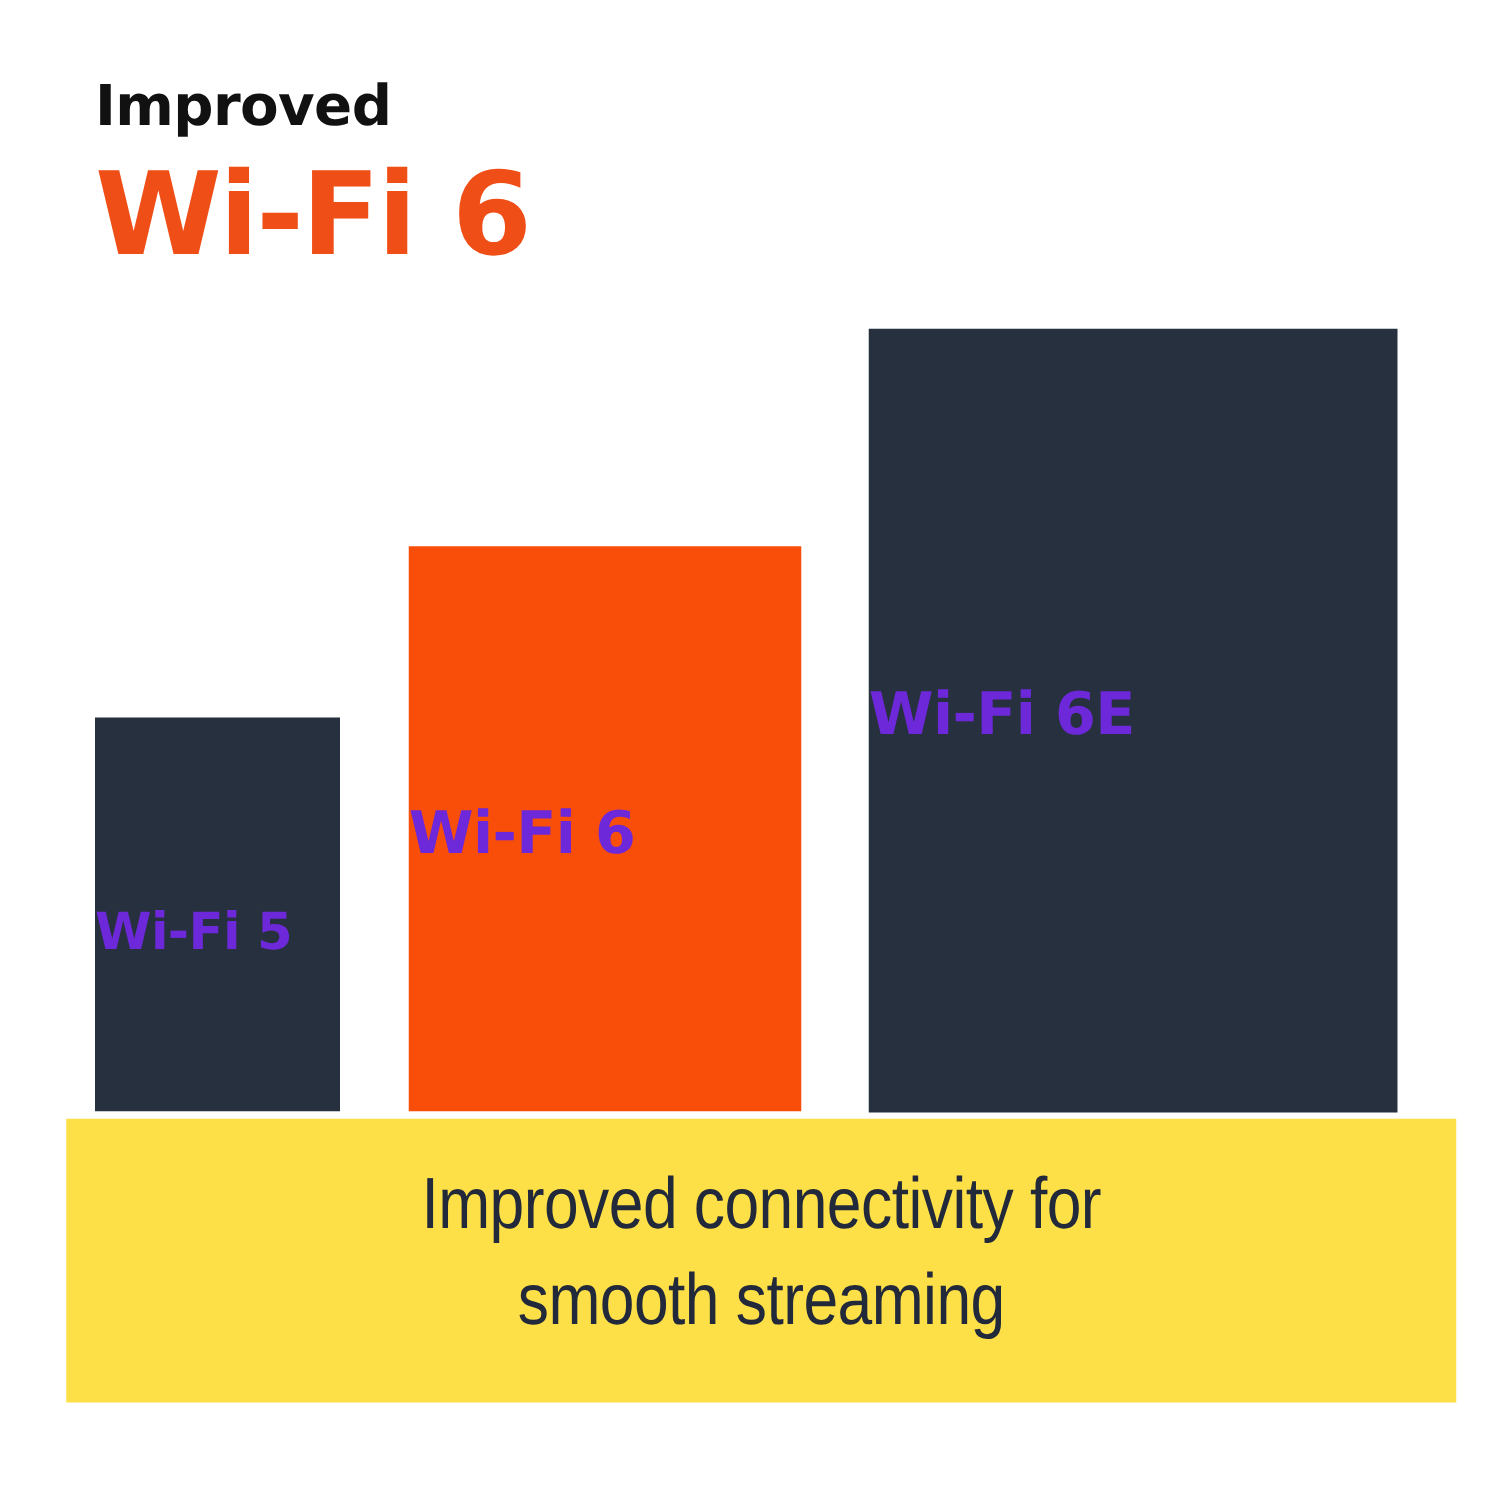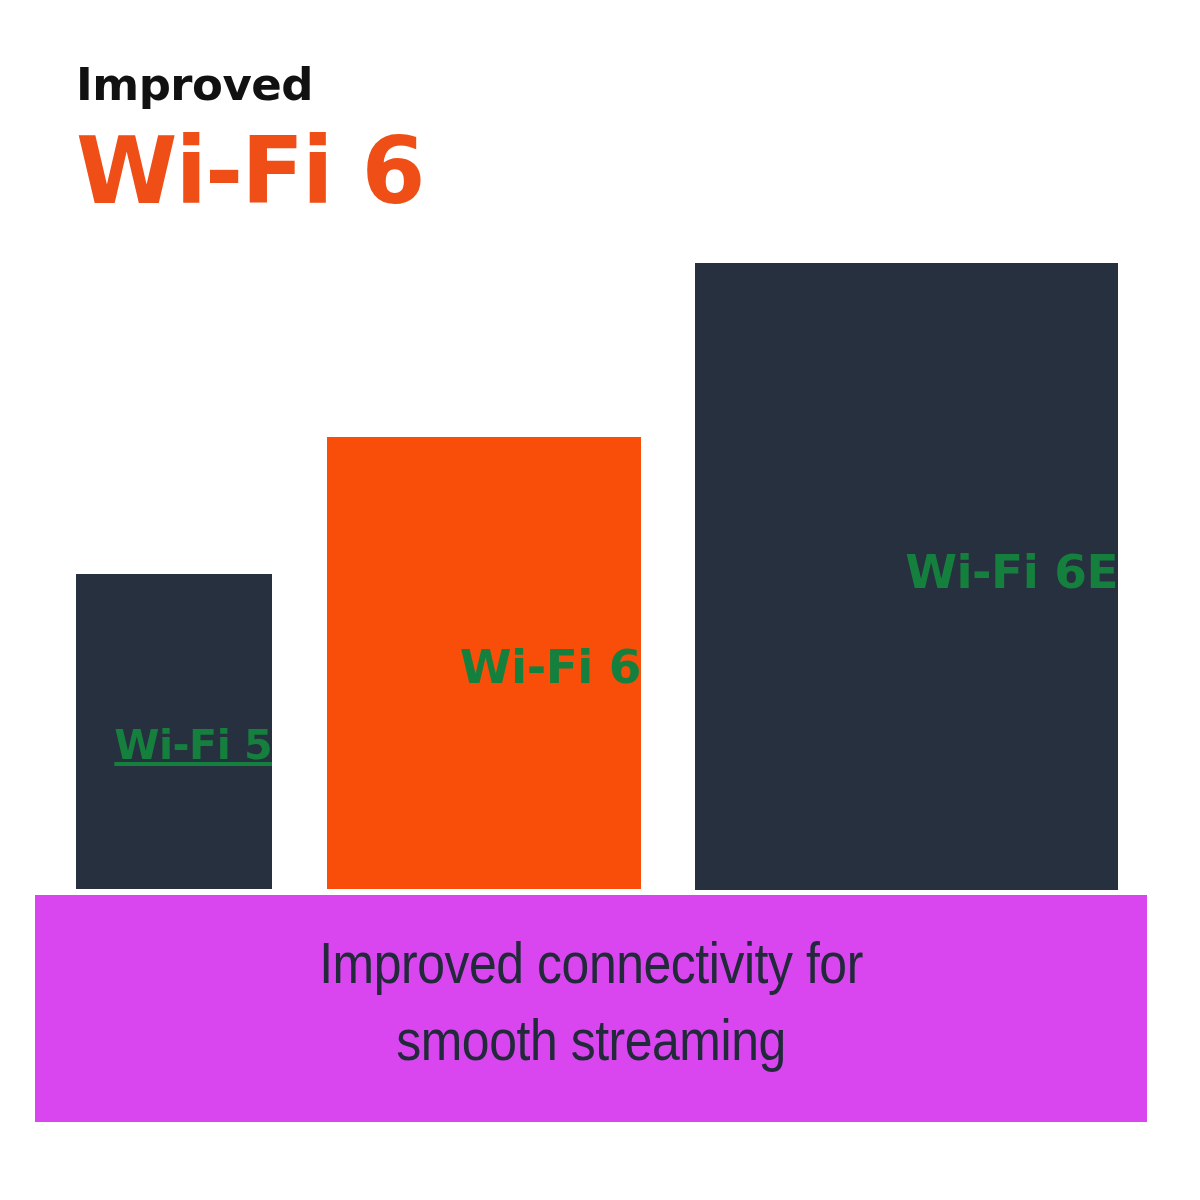--- a/index.html
+++ b/index.html
@@ -43,25 +43,25 @@
     color: #F04E17;
     line-height: 1.02;
     letter-spacing: -2px;
     margin-top: 18px;
     white-space: nowrap;
   }
 
   
   #caption-panel {
     position: absolute;
-    left: 35px;
+    left: 53px;
     top: 895px;
     width: 1112px;
     height: 227px;
-    background: #d946ef;
+    background: #fde047;
   }
   #caption-text {
     position: absolute;
     left: 0;
     top: 30px;
     width: 1112px;
     text-align: center;
     font-family: "Liberation Sans Narrow", "Liberation Sans", sans-serif;
     font-size: 58px;
     font-weight: 400;
@@ -128,30 +128,29 @@
   .label-layer {
     position: absolute;
     left: 0; top: 0;
     width: 1200px; height: 900px;
     pointer-events: none;
   }
   .label-abs {
     position: absolute;
     font-family: "DejaVu Sans", sans-serif;
     font-weight: 700;
-    color: #15803d;
+    color: #6d28d9;
     white-space: nowrap;
     letter-spacing: -0.5px;
-    text-align: right;
+    text-align: left;
   }
   #label-wifi5 {
     left: 76px; width: 196px;
     top: 721px;
     font-size: 41px;
-    text-decoration: underline;
   }
   #label-wifi6 {
     left: 327px; width: 314px;
     top: 639px;
     font-size: 47px;
   }
   #label-wifi6e {
     left: 695px; width: 423px;
     top: 544px;
     font-size: 47px;

